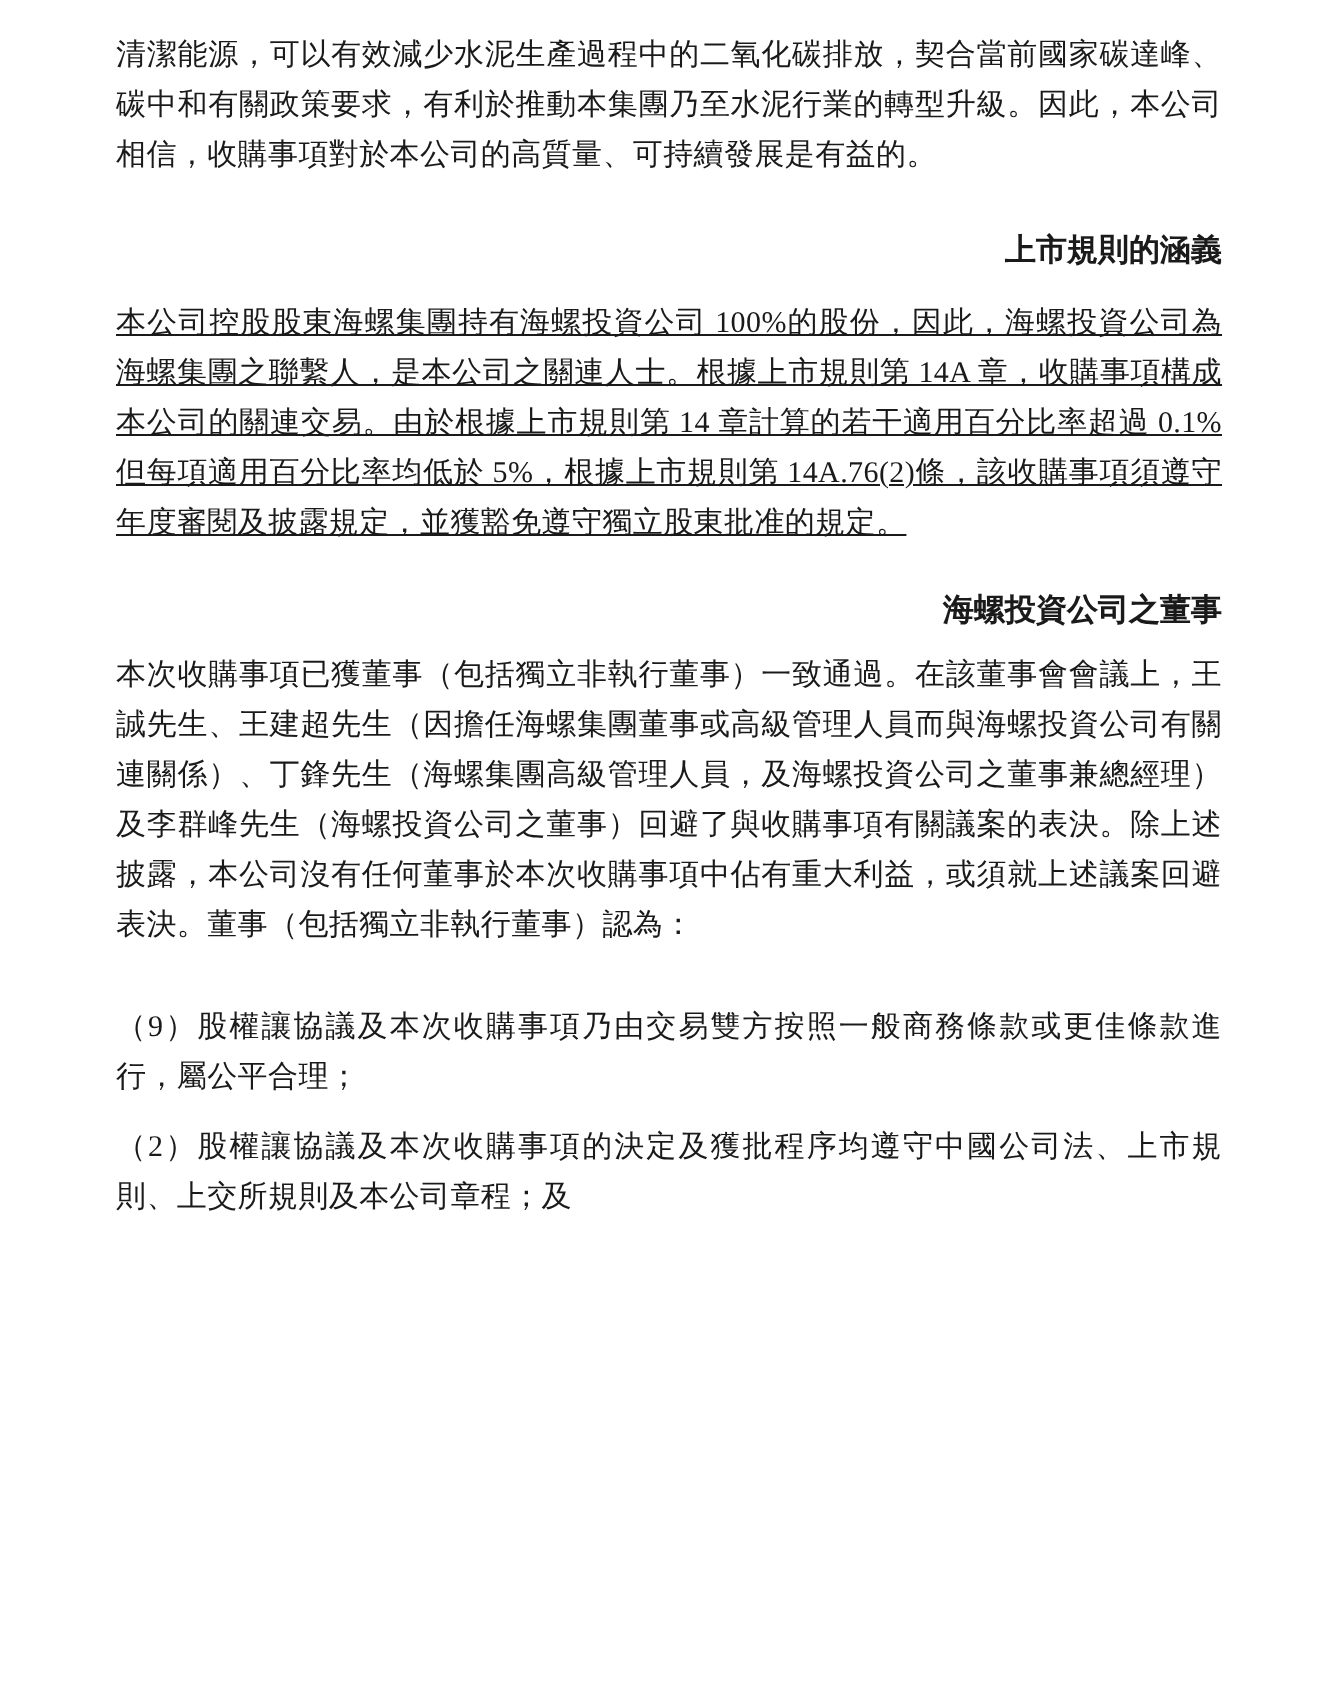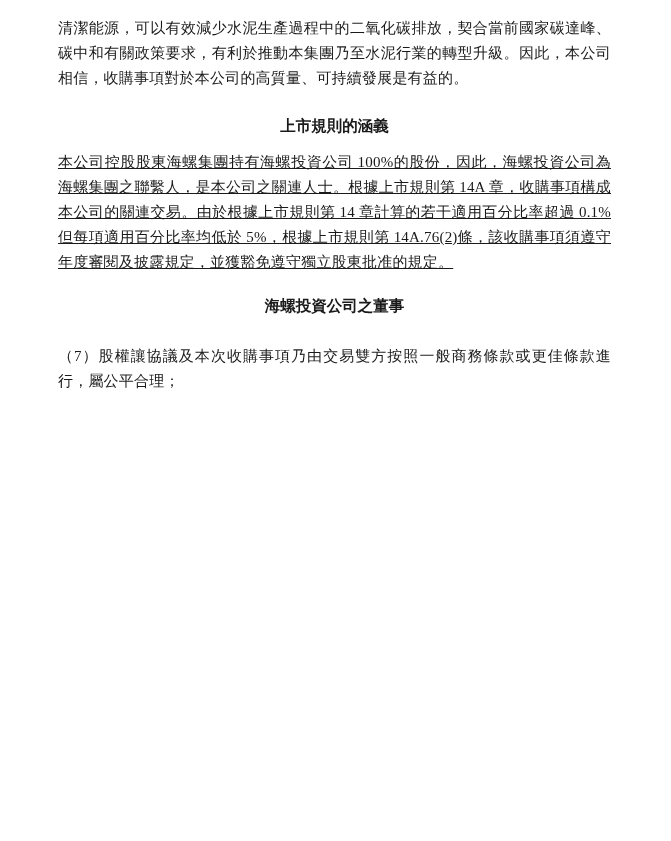--- a/index.html
+++ b/index.html
@@ -28,21 +28,21 @@
     line-height: 25px;
     text-align: justify;
     text-justify: inter-ideograph;
     letter-spacing: 0.2px;
   }
   .heading {
     margin: 0;
     font-size: 15.5px;
     line-height: 25px;
     font-weight: bold;
-    text-align: center;
+    text-align: right;
   }
   .mt-h1   { margin-top: 22px; }
   .mt-p2   { margin-top: 12px; text-decoration: underline; }
   .mt-p3   { margin-top: 13px; }
   .mt-h2   { margin-top: 18px; }
   .mt-p4   { margin-top: 8px;  }
   .mt-op1  { margin-top: 26px; }
   .mt-op2  { margin-top: 10px; }
   .mt-op3  { margin-top: 12px; }
   .mt-h3   { margin-top: 53px; }
@@ -54,19 +54,21 @@
 
   <p class="para">清潔能源，可以有效減少水泥生產過程中的二氧化碳排放，契合當前國家碳達峰、碳中和有關政策要求，有利於推動本集團乃至水泥行業的轉型升級。因此，本公司相信，收購事項對於本公司的高質量、可持續發展是有益的。</p>
 
   <h2 class="heading mt-h1">上市規則的涵義</h2>
 
   <p class="para mt-p2">本公司控股股東海螺集團持有海螺投資公司 100%的股份，因此，海螺投資公司為海螺集團之聯繫人，是本公司之關連人士。根據上市規則第 14A 章，收購事項構成本公司的關連交易。由於根據上市規則第 14 章計算的若干適用百分比率超過 0.1%但每項適用百分比率均低於 5%，根據上市規則第 14A.76(2)條，該收購事項須遵守年度審閱及披露規定，並獲豁免遵守獨立股東批准的規定。</p>
 
 
   <h2 class="heading mt-h2">海螺投資公司之董事</h2>
 
+  <p class="para mt-p4">本次收購事項已獲董事（包括獨立非執行董事）一致通過。在該董事會會議上，王誠先生、王建超先生（因擔任海螺集團董事或高級管理人員而與海螺投資公司有關連關係）、丁鋒先生（海螺集團高級管理人員，及海螺投資公司之董事兼總經理）及李群峰先生（海螺投資公司之董事）回避了與收購事項有關議案的表決。除上述披露，本公司沒有任何董事於本次收購事項中佔有重大利益，或須就上述議案回避表決。董事（包括獨立非執行董事）認為：</p>
 
-  <p class="para mt-op1">（7）股權讓協議及本次收購事項乃由交易雙方按照一般商務條款或更佳條款進行，屬公平合理；</p>
+  <p class="para mt-op1">（9）股權讓協議及本次收購事項乃由交易雙方按照一般商務條款或更佳條款進行，屬公平合理；</p>
 
+  <p class="para mt-op2">（2）股權讓協議及本次收購事項的決定及獲批程序均遵守中國公司法、上市規則、上交所規則及本公司章程；及</p>
 
 
 
 </div>
 
 </body></html>

